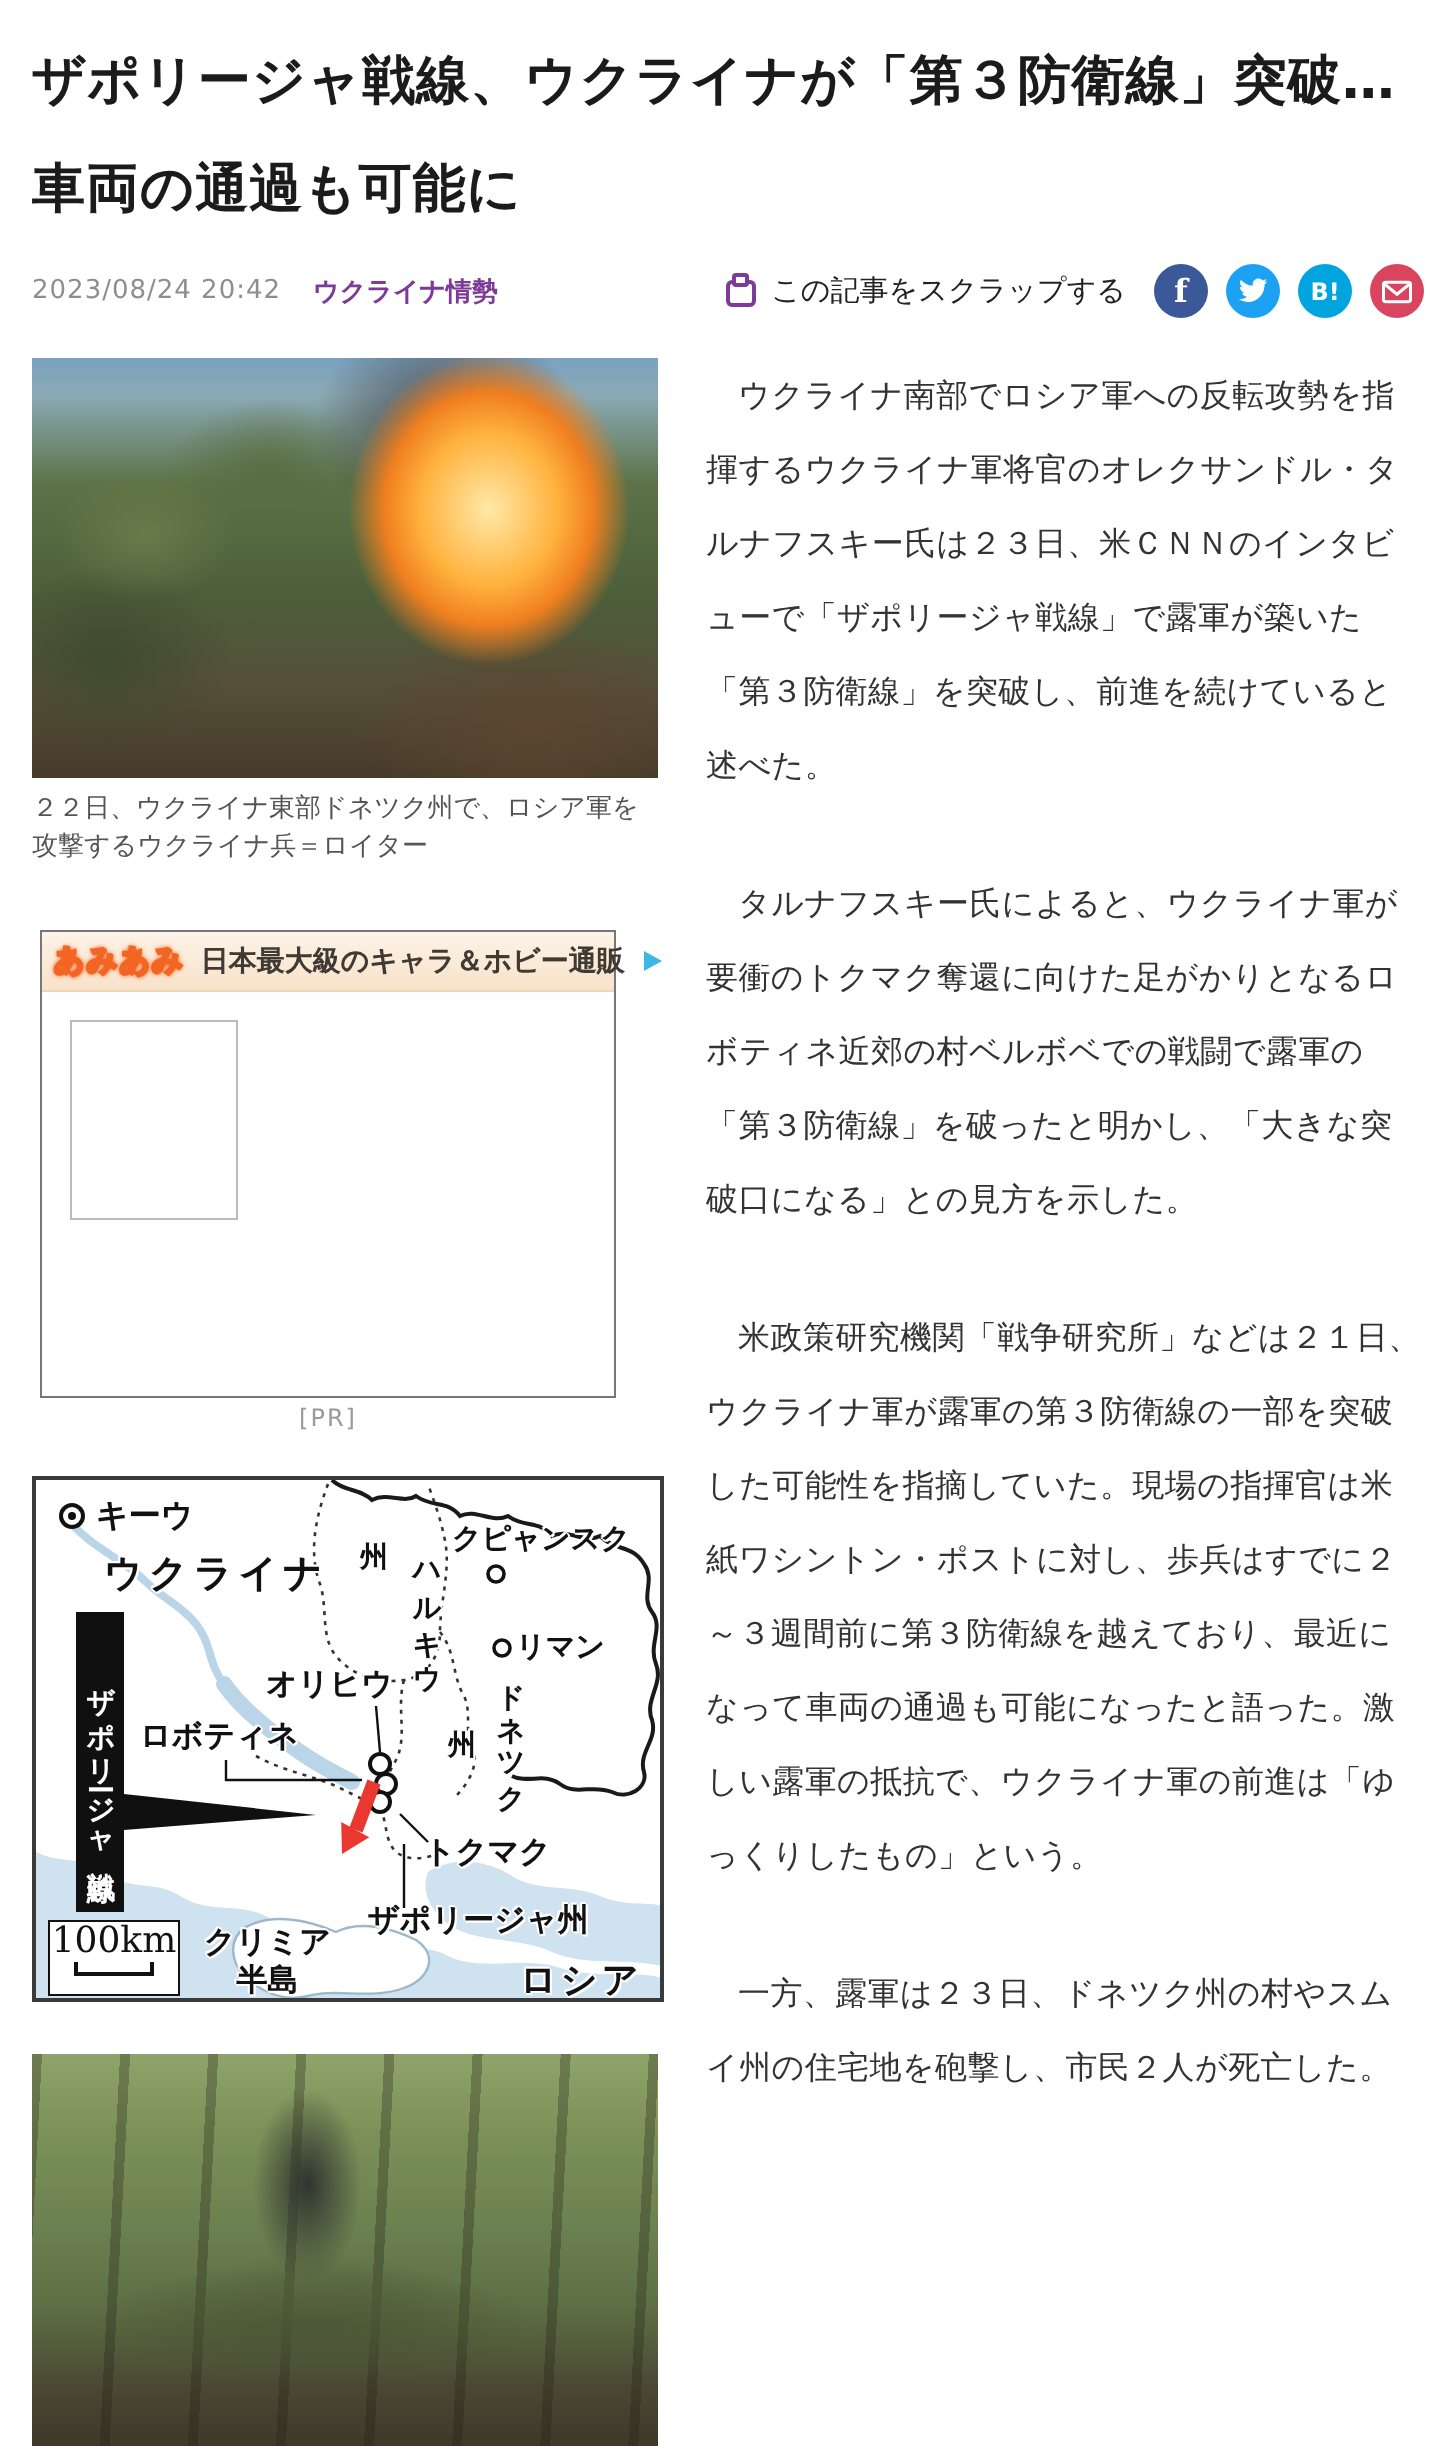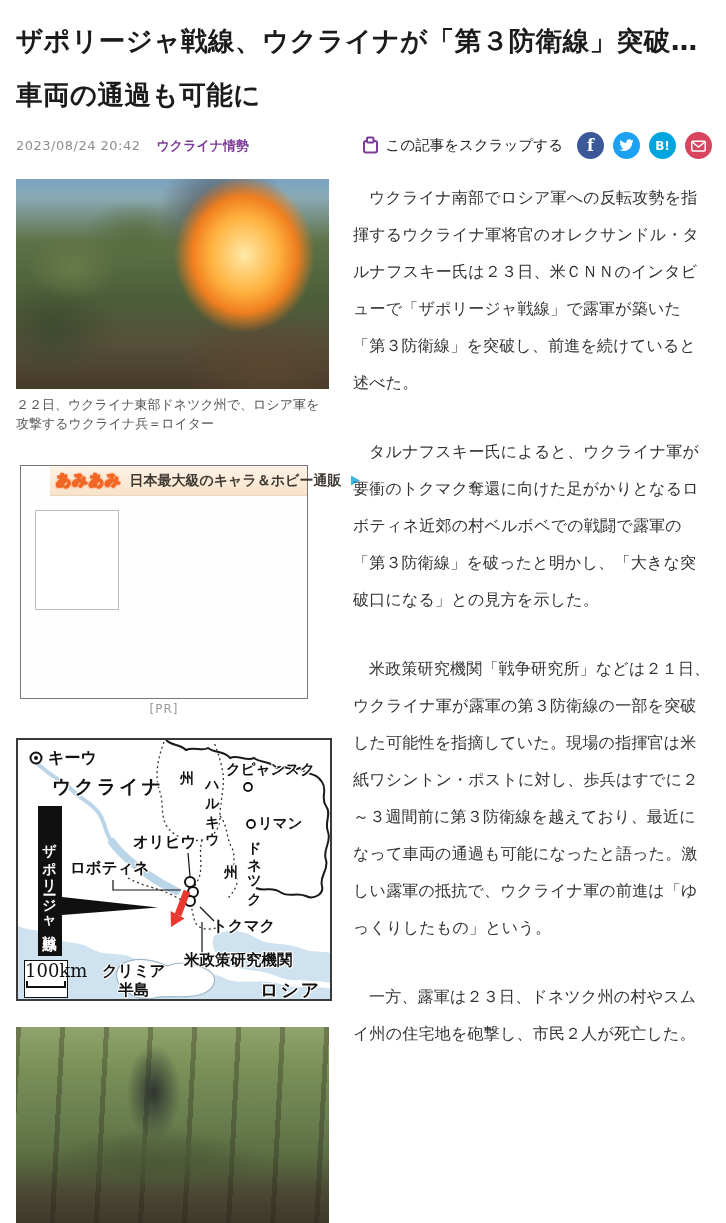--- a/index.html
+++ b/index.html
@@ -57,21 +57,21 @@
   }
   figcaption {
     font-size:13px; line-height:19px; color:#555; margin-top:6px;
   }
 
   
   .ad-wrap { margin-top:32px; margin-left:4px; width:288px; }
   .ad-box { border:1px solid #777; background:#fefefe; cursor:pointer; }
   .ad-head {
     height:30px; display:flex; align-items:center; gap:8px; padding:0 6px;
-    background:linear-gradient(#fdf3e7,#f8e2ca); border-bottom:1px solid #ecd5ba;margin-left:29px;
+    background:linear-gradient(#fdf3e7,#f8e2ca); border-bottom:1px solid #ecd5ba;
   }
   .ad-logo {
     font-size:15px; font-weight:700; color:#fff; letter-spacing:1px;
     -webkit-text-stroke:1.5px #f26522;
     text-shadow:0 0 2px #f26522, 0 0 2px #f26522, 0 0 3px #f26522;
     flex:none;
   }
   .ad-title { font-size:14px; font-weight:700; color:#3f3a33; white-space:nowrap; }
   .ad-choice { margin-left:auto; flex:none; display:flex; }
   .ad-body { height:202px; position:relative; }
@@ -97,21 +97,21 @@
     position:absolute; left:20px; top:66px; width:24px; height:150px; background:#101010;
     color:#fff; writing-mode:vertical-rl; text-orientation:upright;
     font-size:14px; font-weight:700; letter-spacing:2px;
     display:flex; align-items:center; justify-content:center; z-index:3;
   }
   .wedge {
     position:absolute; left:44px; top:157px; width:96px; height:18px; background:#101010;
     clip-path:polygon(0 0, 100% 58%, 0 100%); z-index:2;
   }
   .scalebox {
-    position:absolute; left:6px; top:220px; width:44px; height:38px; background:#fff;
+    position:absolute; left:6px; top:220px; width:66px; height:38px; background:#fff;
     border:1.5px solid #111; z-index:3; text-align:center;
   }
   .scalebox .km { font-family:"DejaVu Serif","Liberation Serif",serif; font-size:18px; color:#111; line-height:20px; }
   .scalebox .bracket { width:40px; height:7px; margin:0 auto; border-left:2px solid #111; border-right:2px solid #111; border-bottom:2px solid #111; }
   .crimea-label { text-align:center; line-height:19px; }
 
   
   .col-right p {
     font-size:16px; line-height:37px; color:#333; text-indent:1em;
     margin-bottom:32px; letter-spacing:0.2px;
@@ -225,21 +225,21 @@
           <div class="mlabel" style="left:34px;top:34px;font-size:19px;letter-spacing:3px;">ウクライナ</div>
           <div class="mlabel vert" style="left:186px;top:32px;font-size:14px;">ハルキウ</div>
           <div class="mlabel" style="left:162px;top:30px;font-size:14px;">州</div>
           <div class="mlabel" style="left:208px;top:20px;font-size:14.5px;">クピャンスク</div>
           <div class="mlabel" style="left:240px;top:74px;font-size:14.5px;text-align:center;">リマン</div>
           <div class="mlabel vert" style="left:228px;top:92px;font-size:14px;">ドネツク</div>
           <div class="mlabel" style="left:206px;top:124px;font-size:14px;">州</div>
           <div class="mlabel" style="left:115px;top:92px;font-size:15.5px;">オリヒウ</div>
           <div class="mlabel" style="left:52px;top:118px;font-size:15.5px;">ロボティネ</div>
           <div class="mlabel" style="left:194px;top:176px;font-size:15.5px;">トクマク</div>
-          <div class="mlabel" style="left:166px;top:210px;font-size:15.5px;">米政策研究機関</div>
+          <div class="mlabel" style="left:166px;top:210px;font-size:15.5px;">ザポリージャ州</div>
           <div class="mlabel crimea-label" style="left:84px;top:222px;font-size:15.5px;">
             <span style="display:block;">クリミア</span>
             <span style="display:block;">半島</span>
           </div>
           <div class="mlabel" style="left:242px;top:238px;font-size:18px;letter-spacing:2px;">ロシア</div>
 
           <div class="scalebox">
             <div class="km">100km</div>
             <div class="bracket"></div>
           </div>

